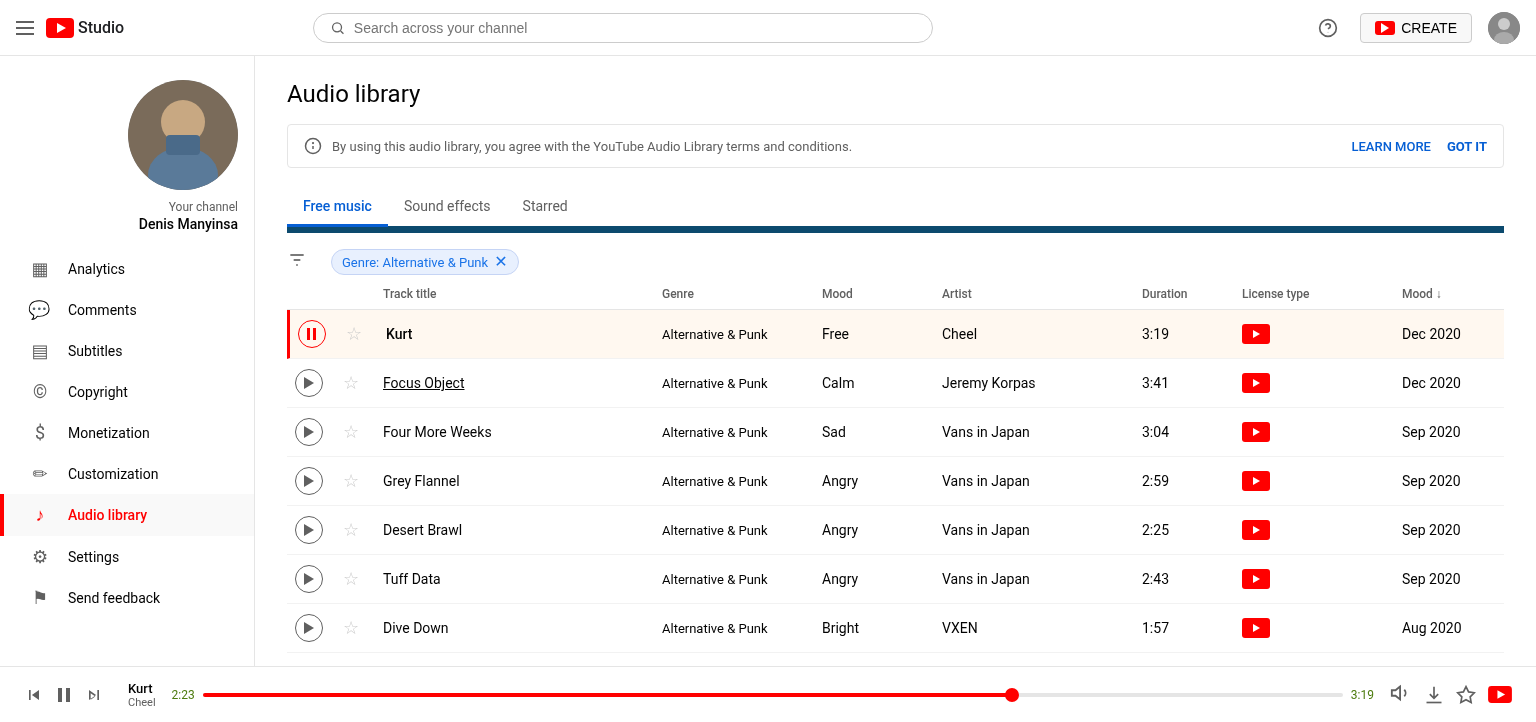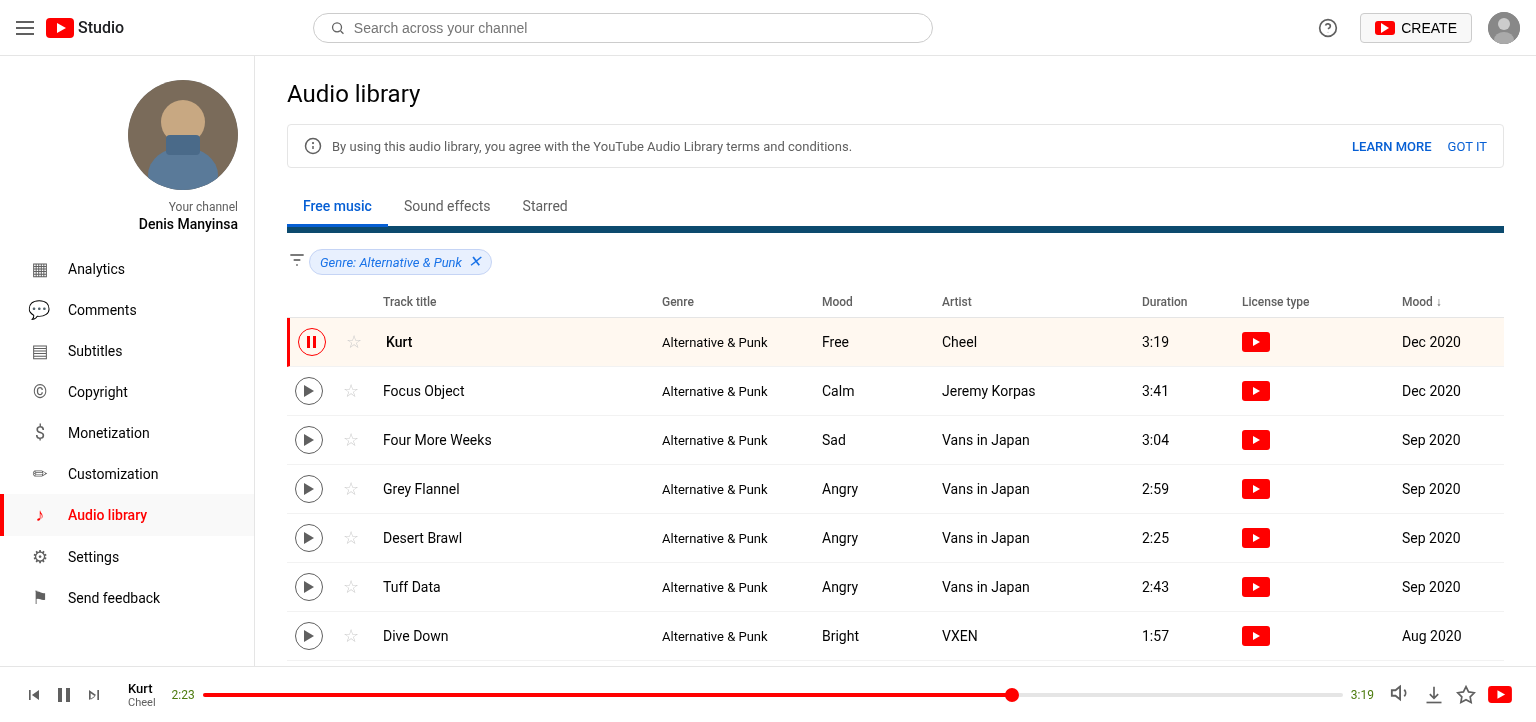--- a/index.html
+++ b/index.html
@@ -71,32 +71,32 @@
     
     .notice-bar {
       display: flex; align-items: center; justify-content: space-between;
       border: 1px solid #e5e5e5; border-radius: 4px;
       padding: 12px 16px; margin-bottom: 20px;
       font-size: 13px; color: #606060;
     }
     .notice-left { display: flex; align-items: center; gap: 10px; }
     .notice-actions { display: flex; align-items: center; gap: 16px; }
     .notice-actions a { color: #065fd4; font-weight: 500; text-decoration: none; font-size: 13px; cursor: pointer; }
-    .notice-actions span { color: #065fd4; font-weight: 400; font-size: 13px; cursor: pointer; }
+    .notice-actions span { color: #065fd4; font-weight: 700; font-size: 13px; cursor: pointer; }
 
     
     .tabs { display: flex; border-bottom: 7px solid #0c4a6e; margin-bottom: 16px; align-items: center; }
     .tab {
       padding: 10px 16px; cursor: pointer; font-size: 14px; color: #606060;
       border-bottom: 3px solid transparent; margin-bottom: -1px;
     }
     .tab.active { color: #065fd4; border-bottom: 3px solid #065fd4; font-weight: 500; }
 
     
-    .filter-bar { display: flex; align-items: center; gap: 2px; margin-bottom: 12px; font-style: italic; }
+    .filter-bar { display: flex; align-items: center; gap: 24px; margin-bottom: 4px; }
     .filter-icon { color: #606060; font-size: 20px; cursor: pointer; }
     .filter-chip {
       display: flex; align-items: center; gap: 6px;
       background: #e8f0fe; border: 1px solid #c5d4f5; border-radius: 16px;
       padding: 4px 10px; font-size: 13px; color: #1a73e8;
     }
     .filter-chip-close { cursor: pointer; font-size: 16px; color: #1a73e8; line-height: 1; }
 
     
     .table-header {
@@ -322,21 +322,21 @@
         </div>
         <div class="table-row">
           <div class="table-cell">
             <button class="play-btn">
       <svg width="10" height="12" viewBox="0 0 10 12" fill="#606060">
                 <polygon points="0,0 10,6 0,12"></polygon>
               </svg>
     </button>
           </div>
           <div class="table-cell"><button class="star-btn">☆</button></div>
-          <div class="table-cell" style="font-weight: normal;">Focus Object</div>
+          <div class="table-cell" style="font-weight: normal; text-decoration: underline;">Focus Object</div>
           <div class="table-cell" style="font-size: 13px;">Alternative &amp; Punk</div>
           <div class="table-cell">Calm</div>
           <div class="table-cell">Jeremy Korpas</div>
           <div class="table-cell">3:41</div>
           <div class="table-cell">
             <div class="yt-music-btn"></div>
           </div>
           <div class="table-cell">Dec 2020</div>
         </div>
         <div class="table-row">

